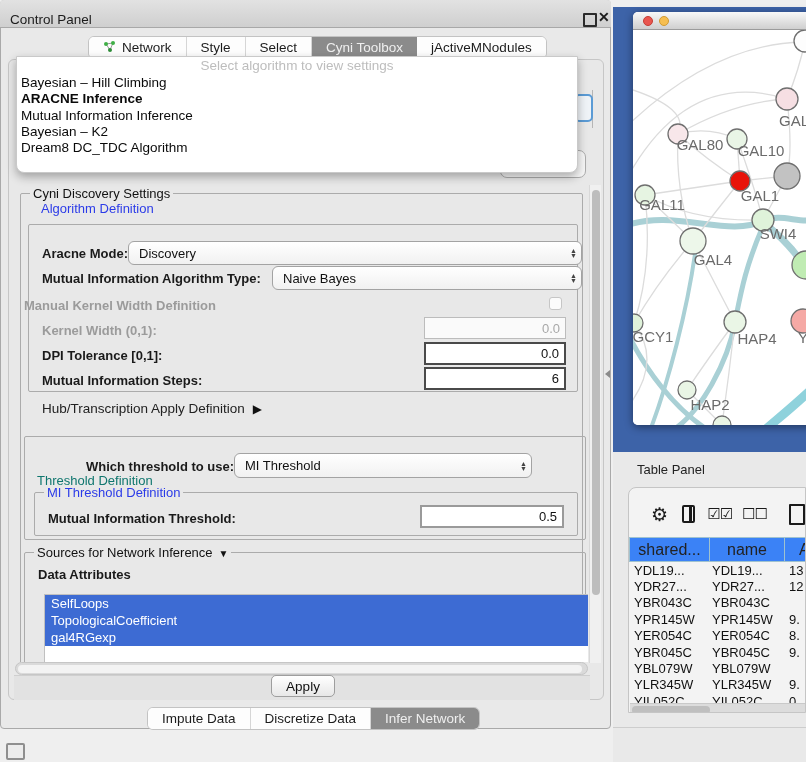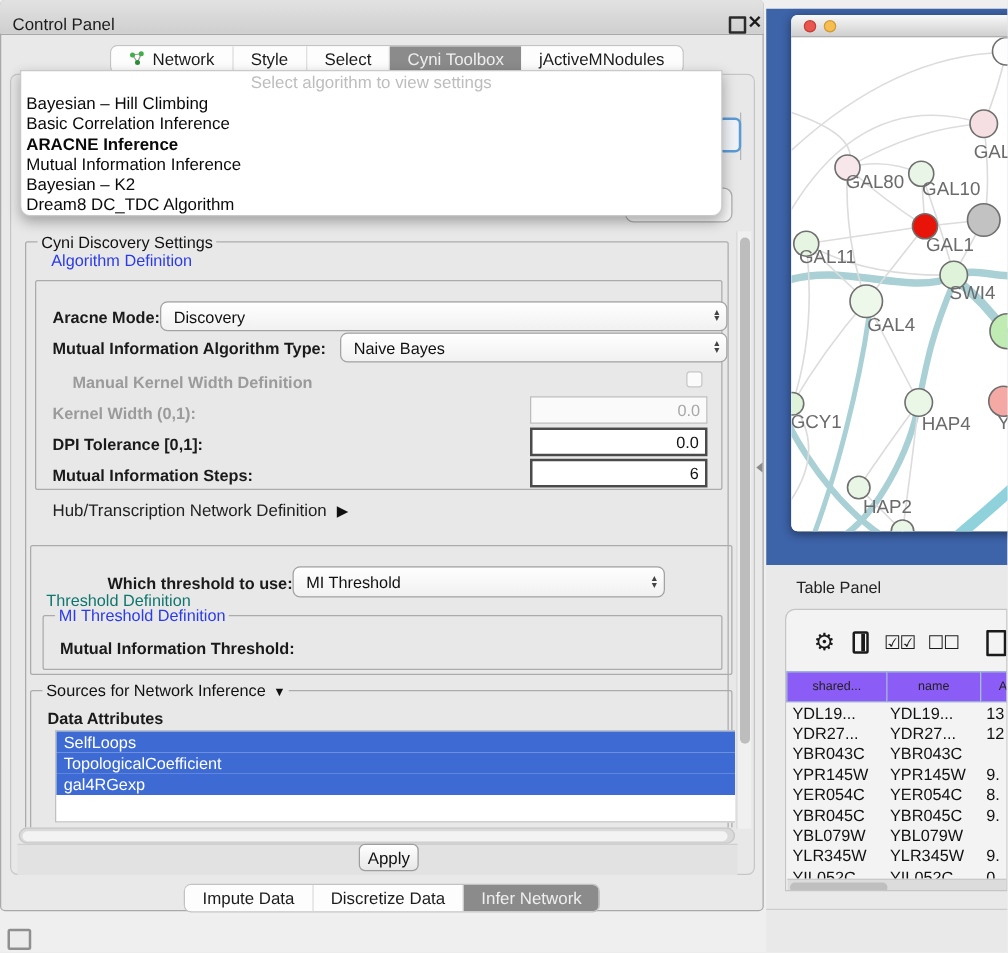--- a/index.html
+++ b/index.html
@@ -64,23 +64,23 @@
   .tri-right{display:inline-block;margin-left:8px;color:#111;font-size:12px;}
   .tri-down{display:inline-block;margin-left:6px;color:#111;font-size:10px;}
   .attr-list{position:absolute;background:#ffffff;border:1px solid #c0c0c0;box-sizing:border-box;overflow:hidden;}
   .attr-item{height:17px;line-height:17px;padding-left:6px;margin-right:14px;background:#3d6bd3;color:#ffffff;font-size:13px;white-space:nowrap;}
   .attr-sb{position:absolute;right:2px;top:4px;width:9px;height:52px;background:#ababab;border-radius:5px;}
   .vscroll{left:589px;top:185px;width:12px;height:478px;background:#f0f0f0;border-left:1px solid #d8d8d8;box-sizing:border-box;}
   .vscroll .thumb{position:absolute;left:1.5px;top:5px;width:8px;height:405px;background:#bdbdbd;border-radius:5px;}
   .hscroll{left:15px;top:662px;width:573px;height:13px;background:#dadada;border:1px solid #c6c6c6;border-radius:7px;box-sizing:border-box;}
   .hscroll .thumb{position:absolute;left:2px;top:1.5px;width:564px;height:8px;background:#f3f3f3;border-radius:5px;}
   .apply-strip{left:14px;top:675px;width:576px;height:24px;background:#e2e2e2;border-top:1px solid #cfcfcf;}
-  .apply-btn{left:271px;top:675px;width:48px;height:22px;background:linear-gradient(#ffffff,#e7e7e7);
+  .apply-btn{left:271px;top:675px;width:64px;height:22px;background:linear-gradient(#ffffff,#e7e7e7);
              border:1px solid #9e9e9e;border-radius:5px;font-size:13.5px;color:#111;
-             display:flex;align-items:center;justify-content:center;box-sizing:border-box;margin-left:16px;}
+             display:flex;align-items:center;justify-content:center;box-sizing:border-box;}
 
   
   .corner-sq{left:6px;top:743px;width:15px;height:13px;border:2px solid #8f8f8f;border-radius:2px;background:#ececec;}
   .top-tick{left:8px;top:0;width:2px;height:4px;background:#666;}
   .split-arrow{left:605px;top:370px;width:0;height:0;border-top:4px solid transparent;border-bottom:4px solid transparent;border-right:5px solid #8a8a8a;}
 
   
   .desktop{left:613px;top:7px;width:193px;height:445px;background:#3d63a8;}
   .net-window{position:absolute;left:20px;top:5px;width:185px;height:413px;background:#ffffff;
               border-radius:5px;box-shadow:0 2px 8px rgba(0,0,0,0.45);overflow:hidden;}
@@ -98,21 +98,21 @@
   .tp-inner{position:absolute;left:15px;top:35px;width:178px;height:226px;background:#f3f3f3;
             border:1px solid #c5c5c5;border-radius:8px 0 0 0;box-sizing:border-box;overflow:hidden;}
   .tp-toolbar{position:absolute;left:0;top:10px;width:100%;height:32px;display:flex;align-items:center;}
   .icon-gear{margin-left:22px;font-size:19px;color:#1a1a1a;}
   .icon-cols{margin-left:14px;width:14px;height:14px;border:2.5px solid #1a1a1a;border-radius:2px;position:relative;}
   .icon-cols::after{content:"";position:absolute;left:5px;top:0;width:2.5px;height:14px;background:#1a1a1a;}
   .icon-checks{margin-left:12px;font-size:15px;color:#1a1a1a;letter-spacing:-1px;}
   .icon-unchecks{margin-left:10px;font-size:15px;color:#1a1a1a;letter-spacing:-1px;}
   .icon-doc{margin-left:22px;width:12px;height:17px;border:2px solid #1a1a1a;border-radius:1px;flex:none;}
   .thead{position:absolute;left:0;top:49px;width:240px;height:25px;display:flex;}
-  .th{background:#8b5cf6;border:1px solid #9fc2cf;border-left:none;box-sizing:border-box;font-size:10px;color:#222;
+  .th{background:#3b82f6;border:1px solid #9fc2cf;border-left:none;box-sizing:border-box;font-size:16px;color:#222;
       display:flex;align-items:center;justify-content:center;}
   .th:first-child{border-left:1px solid #9fc2cf;}
   .th.c0{width:81px;}
   .th.c1{width:75px;}
   .th.c2{width:84px;justify-content:flex-start;padding-left:14px;}
   .tbody{position:absolute;left:0;top:74px;width:240px;height:141px;overflow:hidden;background:#f3f3f3;}
   .trow{display:flex;height:16.4px;align-items:center;}
   .tc{font-size:13px;color:#111;white-space:nowrap;overflow:hidden;box-sizing:border-box;}
   .tc0{width:81px;padding-left:5px;}
   .tc1{width:75px;padding-left:2px;}
@@ -163,21 +163,20 @@
 <div class="abs cp-content"></div>
 
 <div class="abs frag-combo-corner"></div>
 <div class="abs frag-blue-btn"></div>
 <div class="abs frag-vline"></div>
 
 <div class="abs popup">
   <div class="popup-header">Select algorithm to view settings</div>
   <div>
       <div class="pop-item">Bayesian – Hill Climbing</div>
-      <div class="pop-item">Basic Correlation Inference</div>
       <div class="pop-item sel">ARACNE Inference</div>
       <div class="pop-item">Mutual Information Inference</div>
       <div class="pop-item">Bayesian – K2</div>
       <div class="pop-item">Dream8 DC_TDC Algorithm</div>
     </div>
 </div>
 
 <div class="abs settings-vp">
 
   <div class="group" style="left:6px;top:10px;width:563px;height:600px;"></div>
@@ -197,59 +196,60 @@
 
   <span class="lbl" style="left:28px;top:88px;">Mutual Information Algorithm Type:</span>
   <div class="combo" style="left:258px;top:83px;width:310px;height:24px;">
     <span>Naive Bayes</span>
     <span class="arrows">
         <span>▲</span>
         <span>▼</span>
       </span>
   </div>
 
-  <span class="lbl dis" style="left:44px;top:115px;">Manual Kernel Width Definition</span>
+  <span class="lbl dis" style="left:10px;top:115px;">Manual Kernel Width Definition</span>
   <div class="chk" style="left:535px;top:114px;"></div>
 
   <span class="lbl dis" style="left:28px;top:140px;">Kernel Width (0,1):</span>
   <div class="field dis" style="left:410px;top:134px;width:142px;height:22px;">0.0</div>
 
   <span class="lbl" style="left:28px;top:165px;text-align:right;">DPI Tolerance [0,1]:</span>
   <div class="field strong" style="left:410px;top:159px;width:142px;height:23px;">0.0</div>
 
   <span class="lbl" style="left:28px;top:190px;">Mutual Information Steps:</span>
   <div class="field strong" style="left:410px;top:184px;width:142px;height:23px;">6</div>
 
   <span class="lbl plain" style="left:28px;top:218px;font-size:13.5px;">
-    <span>Hub/Transcription Network Definition</span><span class="tri-right">▶</span>
+    <span>Hub/Transcription Apply Definition</span><span class="tri-right">▶</span>
   </span>
 
   <div class="group" style="left:10px;top:253px;width:562px;height:104px;"></div>
   <span class="gtitle green" style="left:20px;top:246px;">Threshold Definition</span>
 
   <span class="lbl" style="left:72px;top:276px;">Which threshold to use:</span>
   <div class="combo" style="left:220px;top:270px;width:298px;height:25px;">
     <span>MI Threshold</span>
     <span class="arrows">
         <span>▲</span>
         <span>▼</span>
       </span>
   </div>
 
   <div class="group" style="left:20px;top:309px;width:544px;height:44px;"></div>
   <span class="gtitle blue" style="left:30px;top:302px;">MI Threshold Definition</span>
 
   <span class="lbl" style="left:34px;top:328px;">Mutual Information Threshold:</span>
+  <div class="field mid" style="left:406px;top:322px;width:144px;height:23px;">0.5</div>
 
   <div class="group" style="left:10px;top:369px;width:562px;height:130px;"></div>
   <span class="gtitle" style="left:20px;top:362px;color:#111;">
     <span>Sources for Network Inference</span><span class="tri-down">▼</span>
   </span>
   <span class="lbl" style="left:24px;top:384px;">Data Attributes</span>
-  <div class="attr-list" style="left:30px;top:401px;width:620px;height:74px;">
+  <div class="attr-list" style="left:30px;top:411px;width:620px;height:74px;">
     <div>
         <div class="attr-item">SelfLoops</div>
         <div class="attr-item">TopologicalCoefficient</div>
         <div class="attr-item">gal4RGexp</div>
       </div>
     <div class="attr-sb"></div>
   </div>
 </div>
 
 <div class="abs vscroll">

